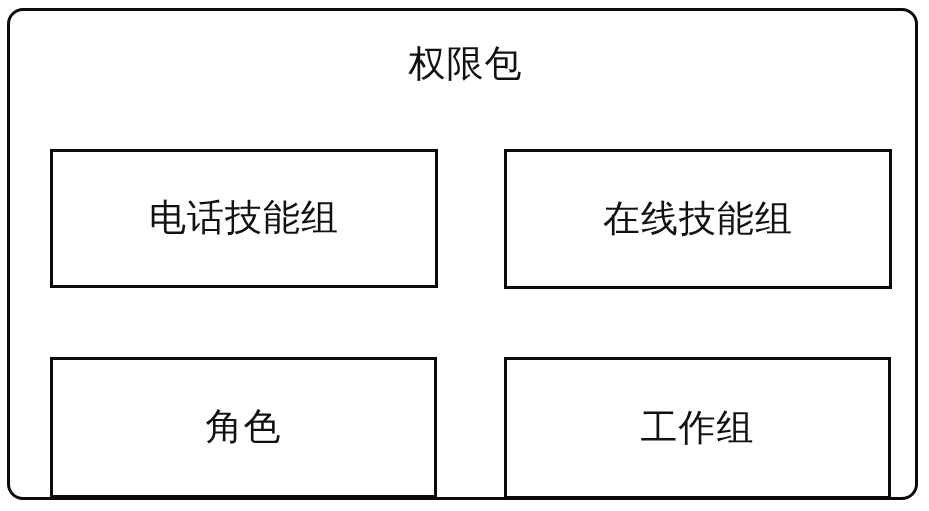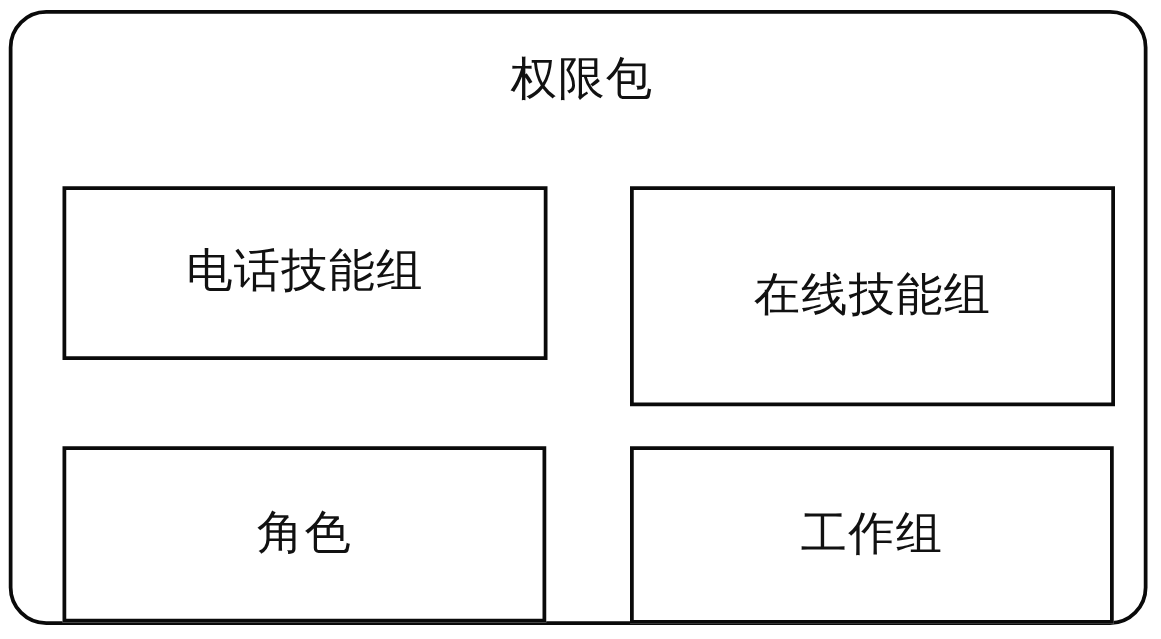--- a/index.html
+++ b/index.html
@@ -19,21 +19,21 @@
   }
   
   .package-frame {
     position: absolute;
     left: 7px;
     top: 8px;
     width: 911px;
     height: 492px;
     box-sizing: border-box;
     border: 3px solid #0a0a0a;
-    border-radius: 30px;
+    border-radius: 16px;
     background: #ffffff;
   }
   .package-title {
     position: absolute;
     left: 0;
     top: 30px;
     width: 911px;
     text-align: center;
     font-size: 37px;
     line-height: 1.25;
@@ -62,21 +62,21 @@
   .box-phone-skill-group {
     left: 40px;
     top: 114px;
     width: 388px;
     height: 139px;
   }
   .box-online-skill-group {
     left: 494px;
     top: 114px;
     width: 388px;
-    height: 176px;
+    height: 140px;
     text-align: center;
   }
   .box-role {
     left: 40px;
     top: 322px;
     width: 387px;
     height: 141px;
   }
   .box-work-group {
     left: 494px;

